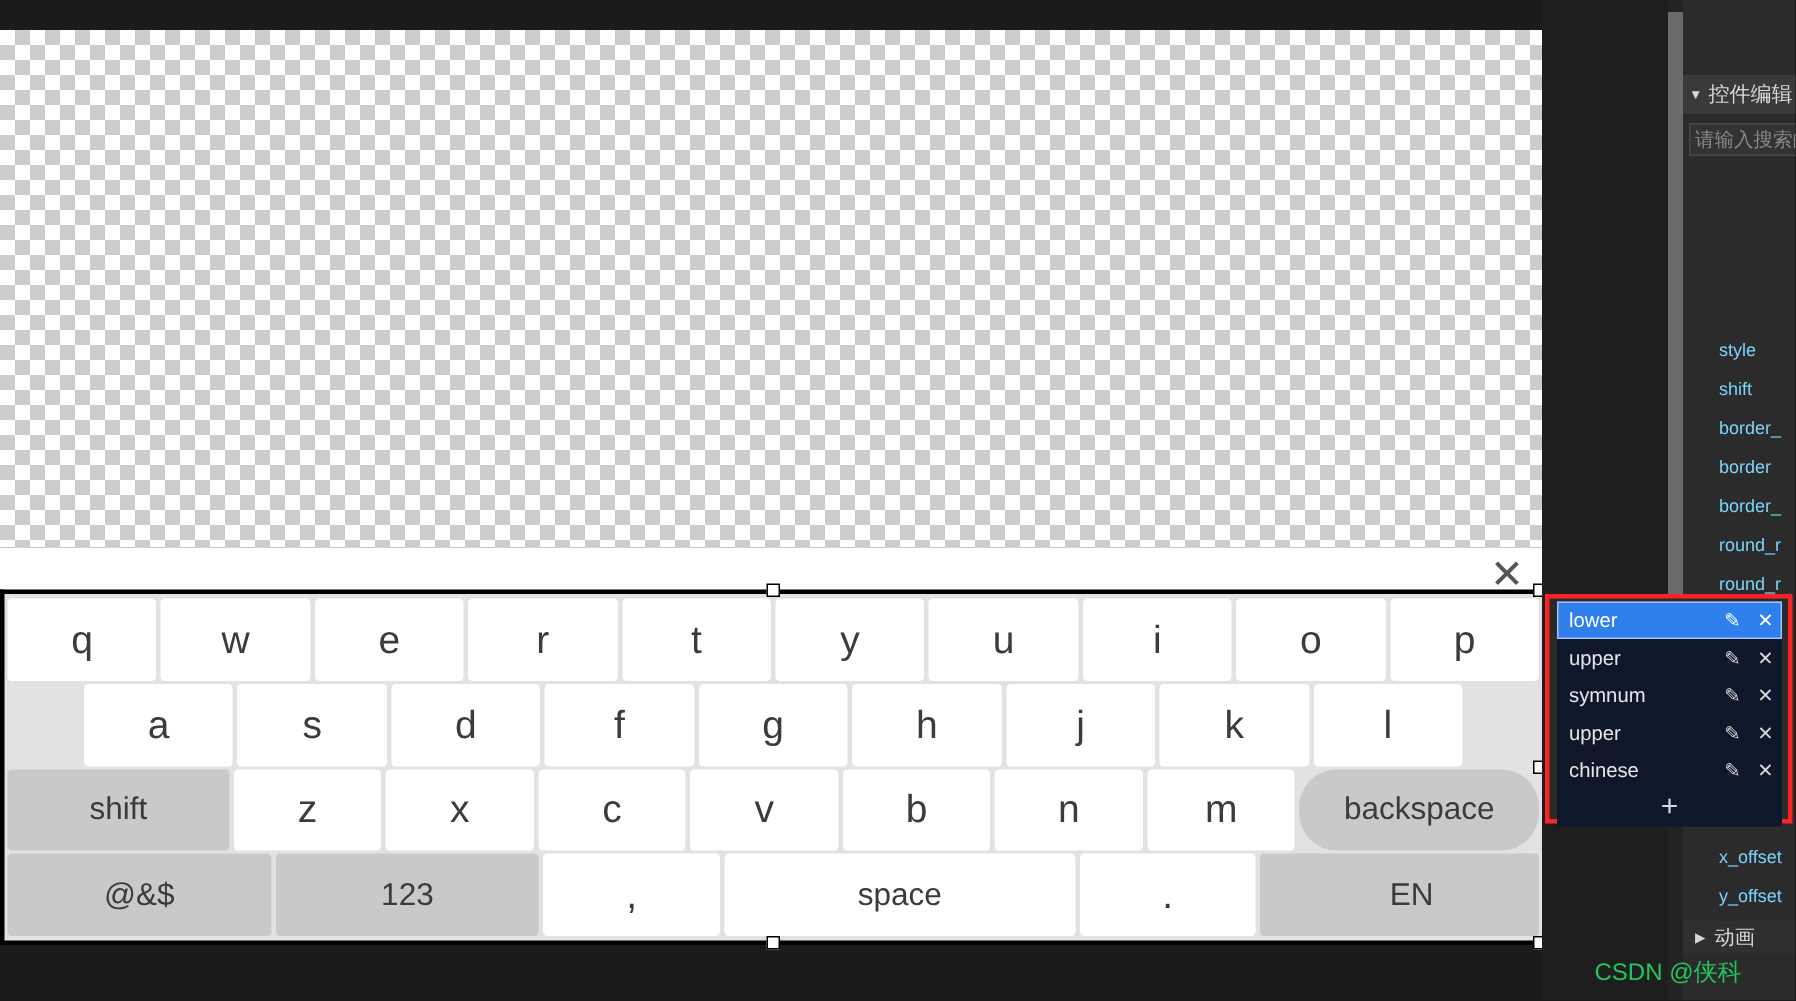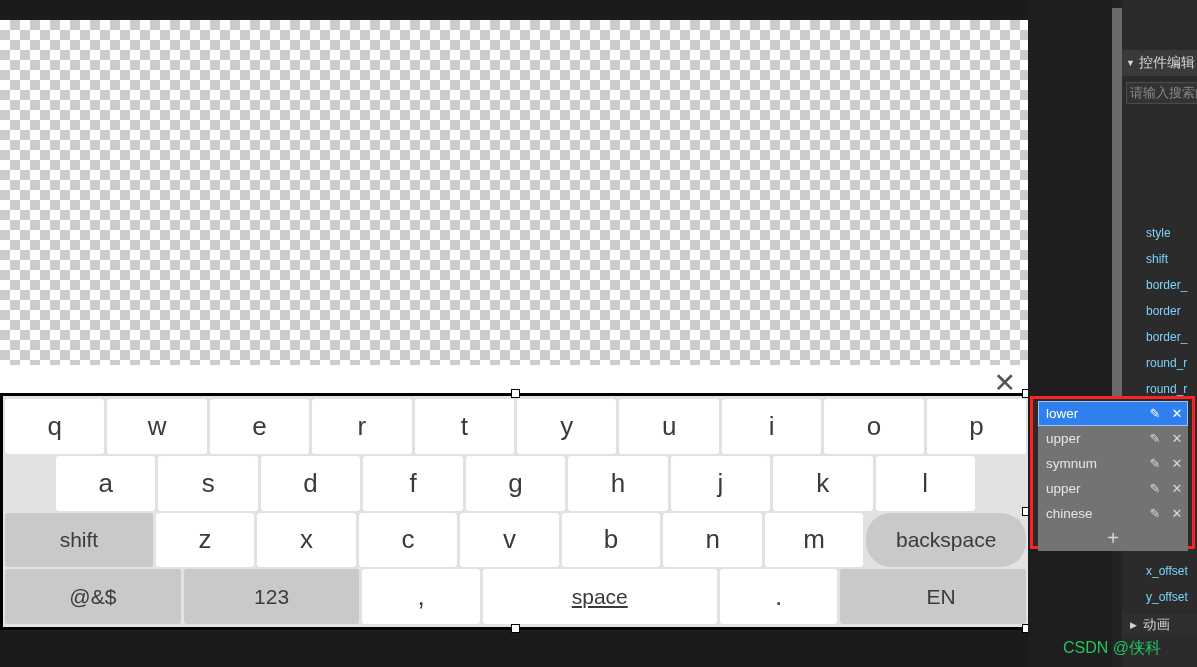--- a/index.html
+++ b/index.html
@@ -85,21 +85,21 @@
     align-items: center;
     justify-content: center;
     font-size: 26px;
     color: #3b3b3b;
     user-select: none;
     font-family: "Liberation Sans", sans-serif;
   }
   .key.gray { background: #c9c9c9; }
   .key.small { font-size: 21px; }
   .key.w15 { flex: 1.5; text-align: right; }
-  .key.w2 { flex: 2.0; text-decoration: underline; }
+  .key.w2 { flex: 2.0; }
   .key.w16 { flex: 1.62; border-radius: 25px; }
   .key.w14 { flex: 1.45; padding-left: 16px; }
 
   
   .handle {
     position: absolute;
     width: 9px; height: 9px;
     background: #ffffff;
     border: 1px solid #000000;
     box-sizing: border-box;
@@ -195,21 +195,21 @@
     left: 1030px; top: 396px;
     width: 165px; height: 153px;
     border: 3px solid #ff2222;
     box-sizing: border-box;
     background: #2b2b2b;
   }
   #list-inner {
     position: absolute;
     left: 5px; top: 2px;
     width: 150px;
-    background: #737373;
+    background: #0f172a;
     padding-bottom: 2px;
   }
   .list-row {
     height: 25px;
     display: flex;
     align-items: center;
     color: #e6e6e6;
     font-size: 13.5px;
     padding-left: 8px;
     box-sizing: border-box;

